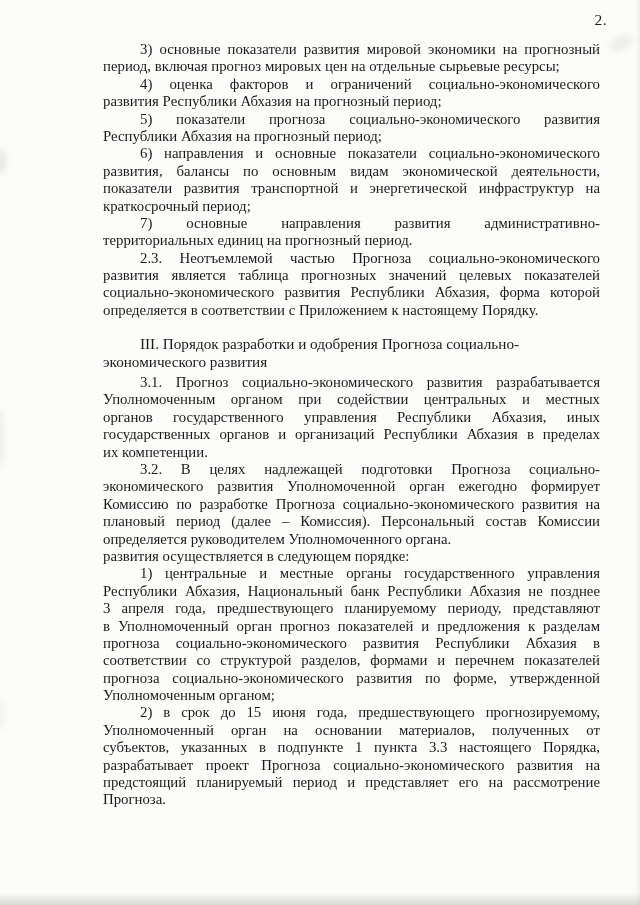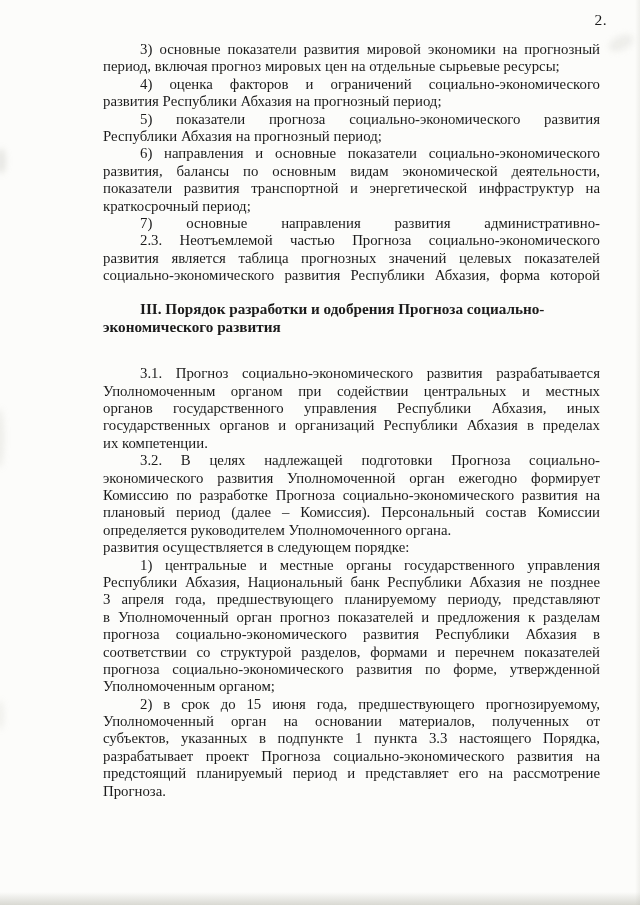--- a/index.html
+++ b/index.html
@@ -28,23 +28,23 @@
     letter-spacing: 0.5px;
   }
   .page-text {
     position: absolute;
     left: 103px;
     top: 41px;
     width: 497px;
   }
   .block { margin: 0; }
   .block.heading {
-    font-weight: bold;
+    font-weight: normal;
     margin-top: 16px;
-    margin-bottom: 30px;
+    margin-bottom: 4px;
   }
   .line {
     font-size: 14.8px;
     line-height: 17.4px;
     height: 17.4px;
     white-space: normal;
     text-align: justify;
     text-align-last: justify;
     text-justify: inter-word;
   }
@@ -100,25 +100,27 @@
       <div class="line last">Республики Абхазия на прогнозный период;</div>
     </div>
     <div class="block paragraph">
       <div class="line indent">6) направления и основные показатели социально-экономического</div>
       <div class="line">развития, балансы по основным видам экономической деятельности,</div>
       <div class="line">показатели развития транспортной и энергетической инфраструктур на</div>
       <div class="line last">краткосрочный период;</div>
     </div>
     <div class="block paragraph">
       <div class="line indent">7) основные направления развития административно-</div>
+      <div class="line last">территориальных единиц на прогнозный период.</div>
     </div>
     <div class="block paragraph">
       <div class="line indent">2.3. Неотъемлемой частью Прогноза социально-экономического</div>
       <div class="line">развития является таблица прогнозных значений целевых показателей</div>
       <div class="line">социально-экономического развития Республики Абхазия, форма которой</div>
+      <div class="line last">определяется в соответствии с Приложением к настоящему Порядку.</div>
     </div>
     <div class="block heading">
       <div class="line indent">III. Порядок разработки и одобрения Прогноза социально-</div>
       <div class="line last">экономического развития</div>
     </div>
     <div class="block paragraph">
       <div class="line indent">3.1. Прогноз социально-экономического развития разрабатывается</div>
       <div class="line">Уполномоченным органом при содействии центральных и местных</div>
       <div class="line">органов государственного управления Республики Абхазия, иных</div>
       <div class="line">государственных органов и организаций Республики Абхазия в пределах</div>

